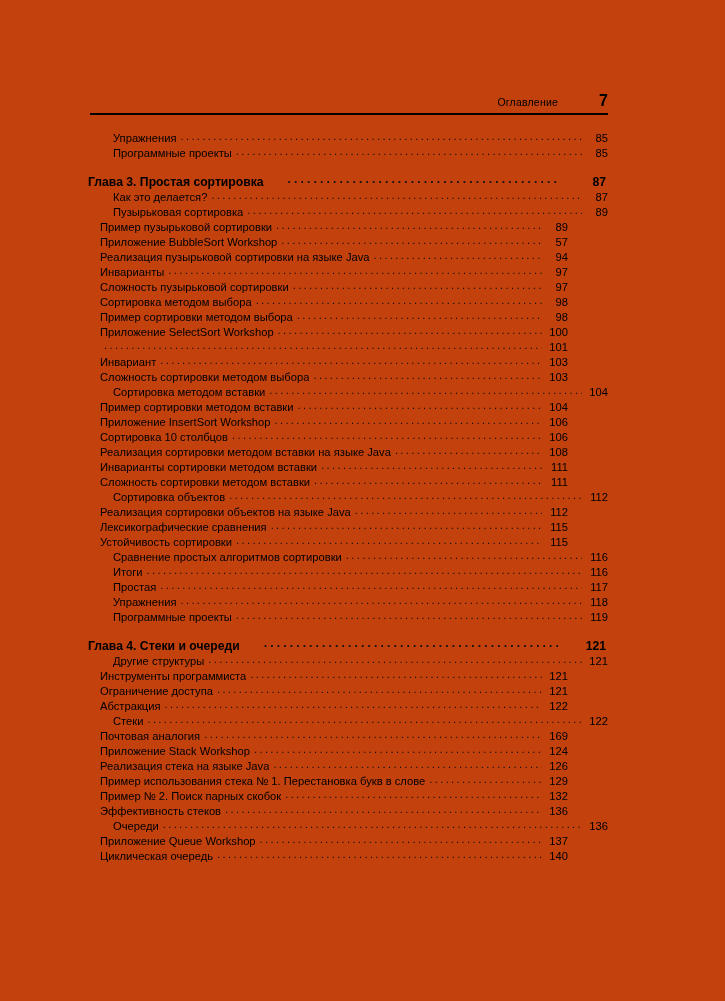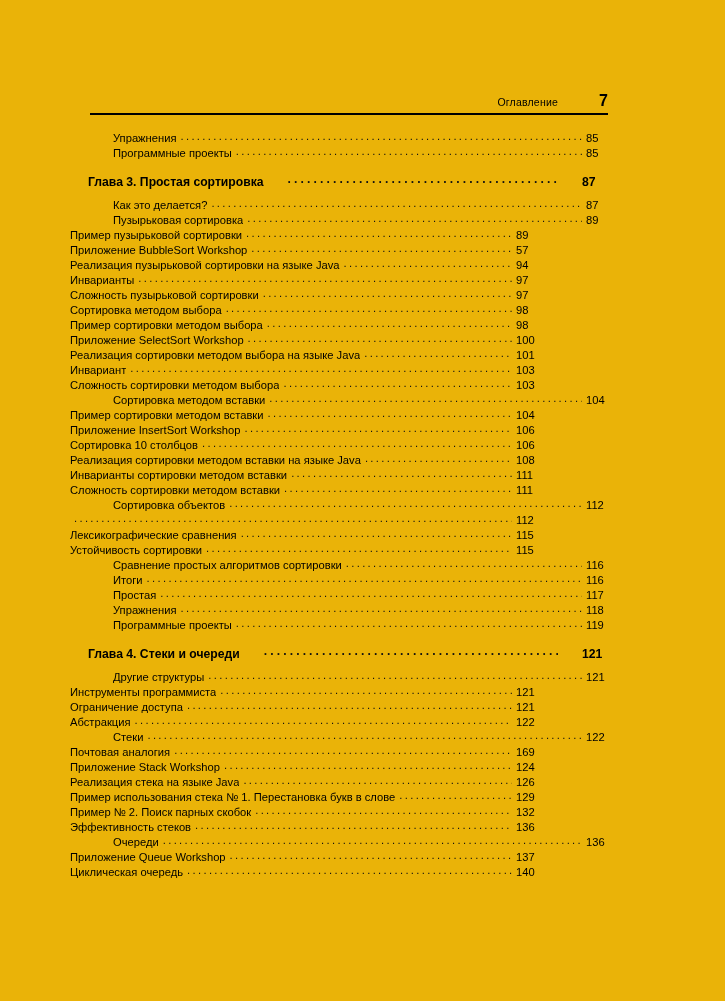--- a/index.html
+++ b/index.html
@@ -9,21 +9,21 @@
     background: #ffffff;
   }
   body {
     font-family: "Liberation Sans", "DejaVu Sans", sans-serif;
     color: #000000;
   }
   .page {
     position: relative;
     width: 725px;
     height: 1001px;
-    background: #eab308;
+    background: #c2410c;
     overflow: hidden;
     box-sizing: border-box;
     text-decoration: underline;
   }
 
   
   .running-head {
     position: absolute;
     left: 90px;
     top: 92px;
@@ -88,45 +88,45 @@
     bottom: 0.06em;
     letter-spacing: 2.35px;
     font-size: 11.2px;
     color: #111;
     white-space: nowrap;
     overflow: hidden;
     display: block;
   }
   .toc-entry .folio {
     flex: 0 0 auto;
-    text-align: left;
+    text-align: right;
     min-width: 22px;
   }
 
   
   .lvl-chapter {
     font-weight: bold;
     font-size: 12.2px;
     margin-left: 88px;
     height: 16px;
   }
   .lvl-chapter .leader::after {
     font-weight: bold;
     letter-spacing: 3.1px;
     font-size: 12.2px;
     bottom: 0.04em;
   }
   .lvl-chapter .folio { min-width: 24px; }
 
   .lvl-1 { margin-left: 113px; width: 495px; }
-  .lvl-2 { margin-left: 70px; width: 468px; }
+  .lvl-2 { margin-left: 100px; width: 468px; }
 
   
   .gap-before-chapter { margin-top: 13px; gap: 20px; }
-  .gap-after-chapter  { margin-top: 8px; }
+  .gap-after-chapter  { }
 </style>
 </head>
 <body>
 
 <div class="page">
 
   <div class="running-head">
     <span class="running-head-title">Оглавление</span>
     <span class="running-head-folio">7</span>
   </div>
@@ -193,21 +193,20 @@
         <span class="label">Пример сортировки методом выбора</span>
         <span class="leader"></span>
         <span class="folio">98</span>
       </div>
       <div class="toc-entry lvl-2">
         <span class="label">Приложение SelectSort Workshop</span>
         <span class="leader"></span>
         <span class="folio">100</span>
       </div>
       <div class="toc-entry lvl-2">
-        <span class="label">Реализация сортировки методом выбора на языке Java</span>
         <span class="leader"></span>
         <span class="folio">101</span>
       </div>
       <div class="toc-entry lvl-2">
         <span class="label">Инвариант</span>
         <span class="leader"></span>
         <span class="folio">103</span>
       </div>
       <div class="toc-entry lvl-2">
         <span class="label">Сложность сортировки методом выбора</span>
@@ -248,20 +247,21 @@
         <span class="label">Сложность сортировки методом вставки</span>
         <span class="leader"></span>
         <span class="folio">111</span>
       </div>
       <div class="toc-entry lvl-1">
         <span class="label">Сортировка объектов</span>
         <span class="leader"></span>
         <span class="folio">112</span>
       </div>
       <div class="toc-entry lvl-2">
+        <span class="label">Реализация сортировки объектов на языке Java</span>
         <span class="leader"></span>
         <span class="folio">112</span>
       </div>
       <div class="toc-entry lvl-2">
         <span class="label">Лексикографические сравнения</span>
         <span class="leader"></span>
         <span class="folio">115</span>
       </div>
       <div class="toc-entry lvl-2">
         <span class="label">Устойчивость сортировки</span>

